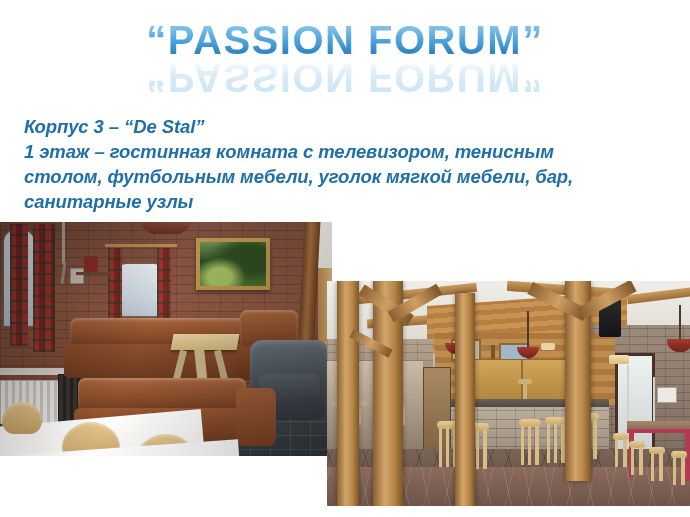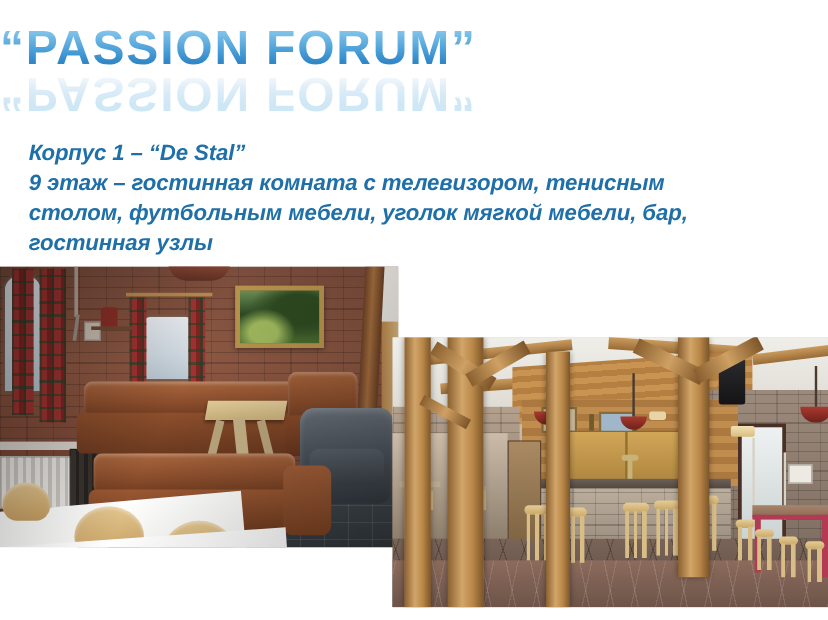--- a/index.html
+++ b/index.html
@@ -6,21 +6,21 @@
   body{
     width:690px;height:517px;overflow:hidden;position:relative;
     font-family:"Liberation Sans","DejaVu Sans",sans-serif;
     background:#ffffff;
   }
   .slide{position:absolute;inset:0;background:#fff;}
 
   
   .title-wrap{
     position:absolute;left:0;top:18px;width:690px;height:80px;
-    pointer-events:none;
+    text-align:center;pointer-events:none;
   }
   .title-main,.title-refl{
     font-family:"Liberation Sans","DejaVu Sans",sans-serif;
     font-weight:bold;
     font-size:40px;
     letter-spacing:1.5px;
     line-height:44px;
     white-space:nowrap;
     background:linear-gradient(180deg,#a9d4ef 0%,#7cc0e8 22%,#4a9fd8 55%,#2f86c6 78%,#5aa9dd 100%);
     -webkit-background-clip:text;
@@ -340,24 +340,24 @@
 <body>
 
 <div class="slide">
 
   <div class="title-wrap">
     <div class="title-main">“PASSION FORUM”</div>
     <div class="title-refl">“PASSION FORUM”</div>
   </div>
 
   <div class="body-text">
-    <span class="ln">Корпус 1 – “De Stal”</span>
-    <span class="ln">9 этаж – гостинная комната с телевизором, тенисным</span>
+    <span class="ln">Корпус 3 – “De Stal”</span>
+    <span class="ln">1 этаж – гостинная комната с телевизором, тенисным</span>
     <span class="ln">столом, футбольным мебели, уголок мягкой мебели, бар,</span>
-    <span class="ln">гостинная узлы</span>
+    <span class="ln">санитарные узлы</span>
   </div>
 
   <div class="photo photo-left">
     <div class="scene">
       <div class="pl-bg"></div>
       <div class="pl-right-strip"></div>
       <div class="pl-right-white"></div>
       <div class="pl-win pl-win1"></div>
       <div class="pl-win pl-win2"></div>
       <div class="curtain cur1"></div>

